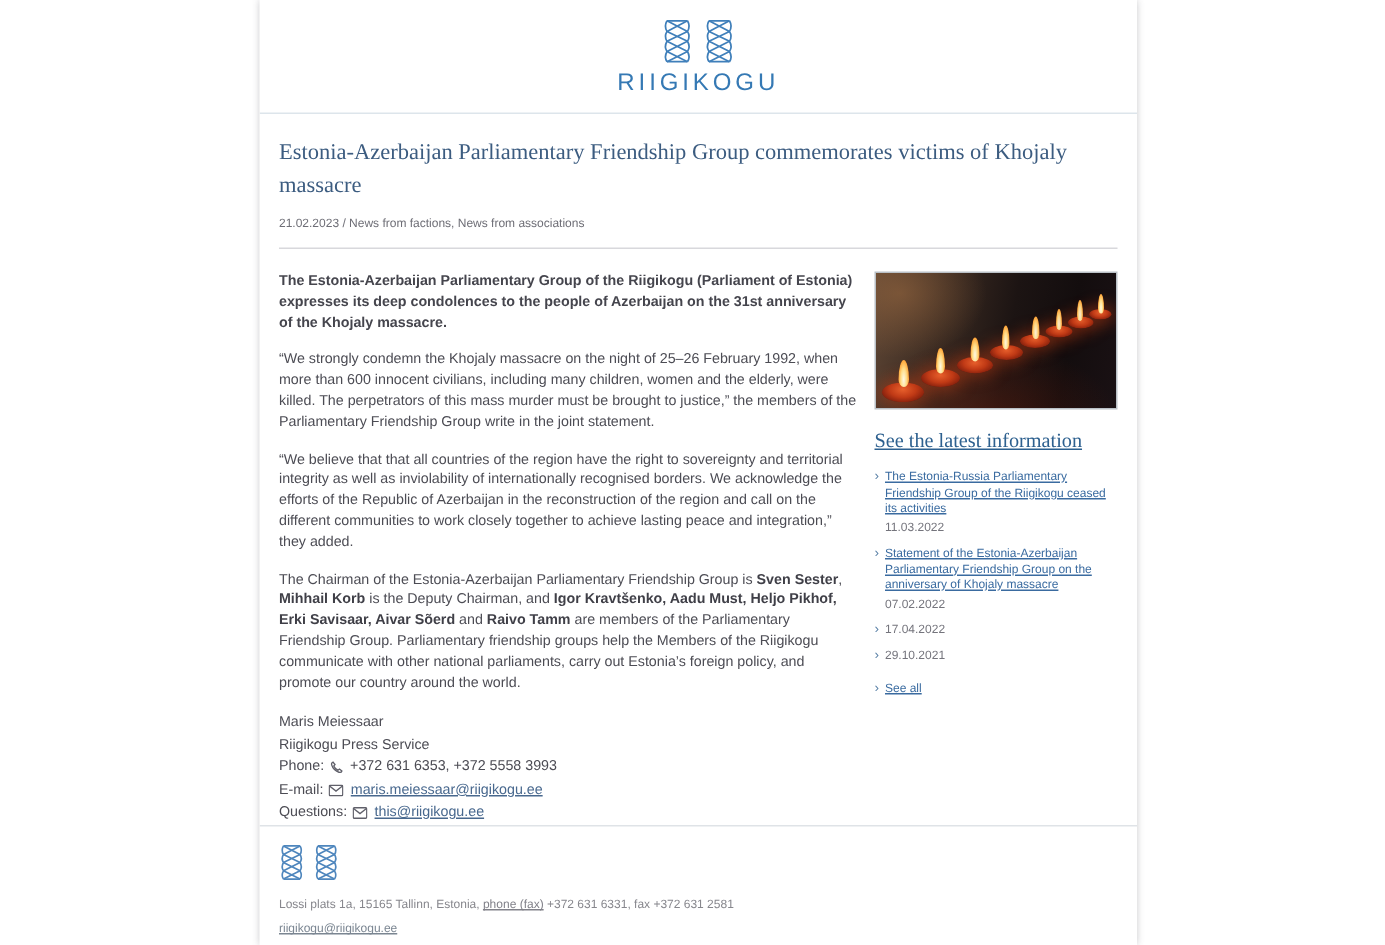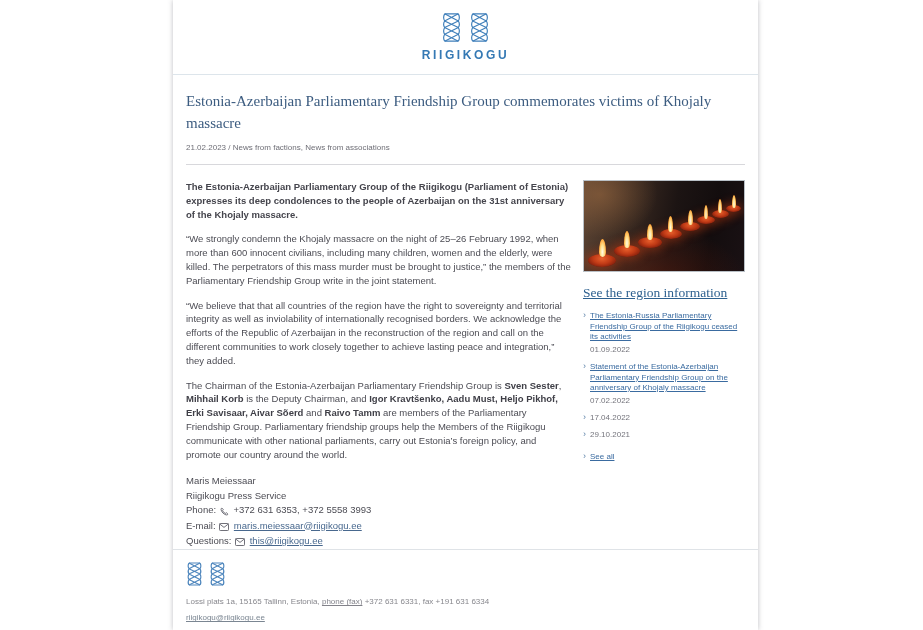--- a/index.html
+++ b/index.html
@@ -18,21 +18,21 @@
     display: flex; flex-direction: column;
     overflow: hidden;
   }
   
   .site-header { text-align: center; padding: 12px 0 10px; border-bottom: 1px solid #dde5eb; }
   .logo { display: inline-block; text-decoration: none; }
   .ornaments { display: flex; justify-content: center; gap: 7px; color: #3f7fba; }
   .ornaments svg { display: block; }
   .logo-text {
     display: block; margin-top: 4px;
-    font-size: 12px; font-weight: 700; letter-spacing: 2.6px;
+    font-size: 16px; font-weight: 400; letter-spacing: 2.6px;
     color: #3579b4; line-height: 17px;
   }
   
   .content { padding: 0 13px; flex: 1; }
   .article-title {
     font-family: "Liberation Serif", serif; font-weight: 400;
     color: #3c5c80; font-size: 15px; line-height: 22px;
     margin-top: 15px; max-width: 552px;
   }
   .article-meta { font-size: 8px; color: #6e6e76; margin-top: 9px; }
@@ -185,27 +185,27 @@
               <span class="flame" style="width: 4px; height: 14px; bottom: 5px; left: 7px;"></span>
             </span>
             <span class="candle" style="left: 128px; bottom: 53px; width: 17px; height: 8px;">
               <span class="flame" style="width: 4px; height: 14px; bottom: 5px; left: 6px;"></span>
             </span>
             <span class="candle" style="left: 142px; bottom: 59px; width: 15px; height: 7px;">
               <span class="flame" style="width: 4px; height: 13px; bottom: 4px; left: 6px;"></span>
             </span>
           </div>
 
-        <a class="side-heading" href="#">See the region information</a>
+        <a class="side-heading" href="#">See the latest information</a>
 
         <div class="side-list">
           <div class="side-item">
             <span class="chev">›</span>
             <a class="side-link" href="#">The Estonia-Russia Parliamentary Friendship Group of the Riigikogu ceased its activities</a>
-            <div class="side-date">01.09.2022</div>
+            <div class="side-date">11.03.2022</div>
           </div>
           <div class="side-item">
             <span class="chev">›</span>
             <a class="side-link" href="#">Statement of the Estonia-Azerbaijan Parliamentary Friendship Group on the anniversary of Khojaly massacre</a>
             <div class="side-date">07.02.2022</div>
           </div>
           <div class="side-item">
             <span class="chev">›</span>
             <div class="side-date">17.04.2022</div>
           </div>
@@ -234,17 +234,17 @@
       </svg>
       <svg class="orn" width="17" height="24" viewBox="0 0 20 28">
         <g fill="none" stroke="currentColor" stroke-width="1.3">
           <path d="M3.5 1 Q1.5 4.5 3.5 7.75 Q1.5 11 3.5 14 Q1.5 17.5 3.5 20.5 Q1.5 24 3.5 27"></path>
           <path d="M16.5 1 Q18.5 4.5 16.5 7.75 Q18.5 11 16.5 14 Q18.5 17.5 16.5 20.5 Q18.5 24 16.5 27"></path>
           <path d="M3.5 1 L16.5 7.75 M16.5 1 L3.5 7.75 M3.5 7.75 L16.5 14 M16.5 7.75 L3.5 14 M3.5 14 L16.5 20.5 M16.5 14 L3.5 20.5 M3.5 20.5 L16.5 27 M16.5 20.5 L3.5 27"></path>
           <path d="M3.5 1 H16.5 M3.5 27 H16.5"></path>
         </g>
       </svg>
     </span>
-    <div class="footer-address"><span>Lossi plats 1a, 15165 Tallinn, Estonia, </span><a class="footer-phone-link" href="#">phone (fax)</a><span> +372 631 6331, fax +191 631 6334</span></div>
+    <div class="footer-address"><span>Lossi plats 1a, 15165 Tallinn, Estonia, </span><a class="footer-phone-link" href="#">phone (fax)</a><span> +372 631 6331, fax +372 631 2581</span></div>
     <a class="footer-email" href="#">riigikogu@riigikogu.ee</a>
   </footer>
 
 </div>
 
 </body></html>

